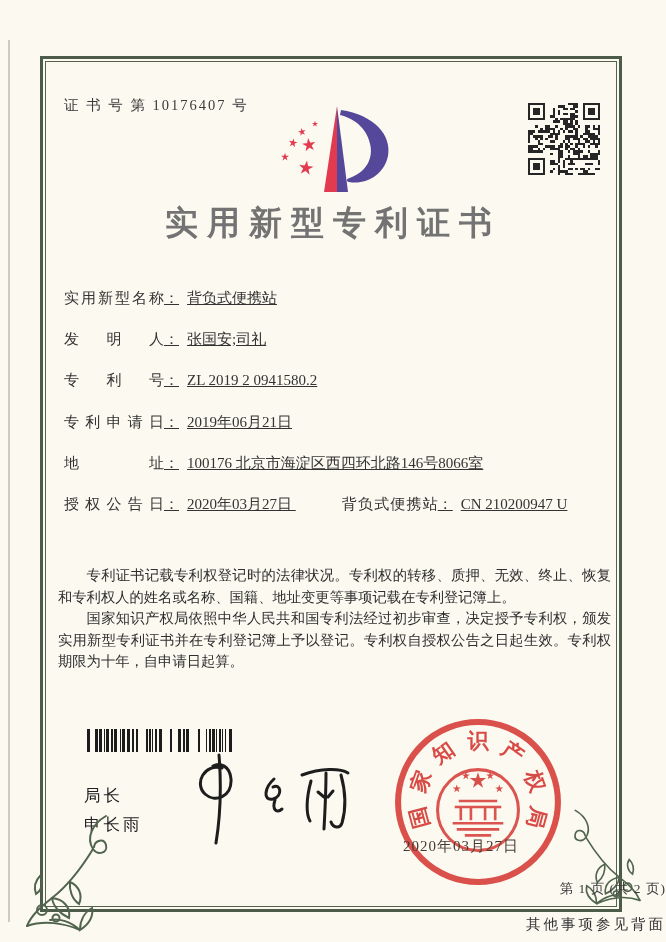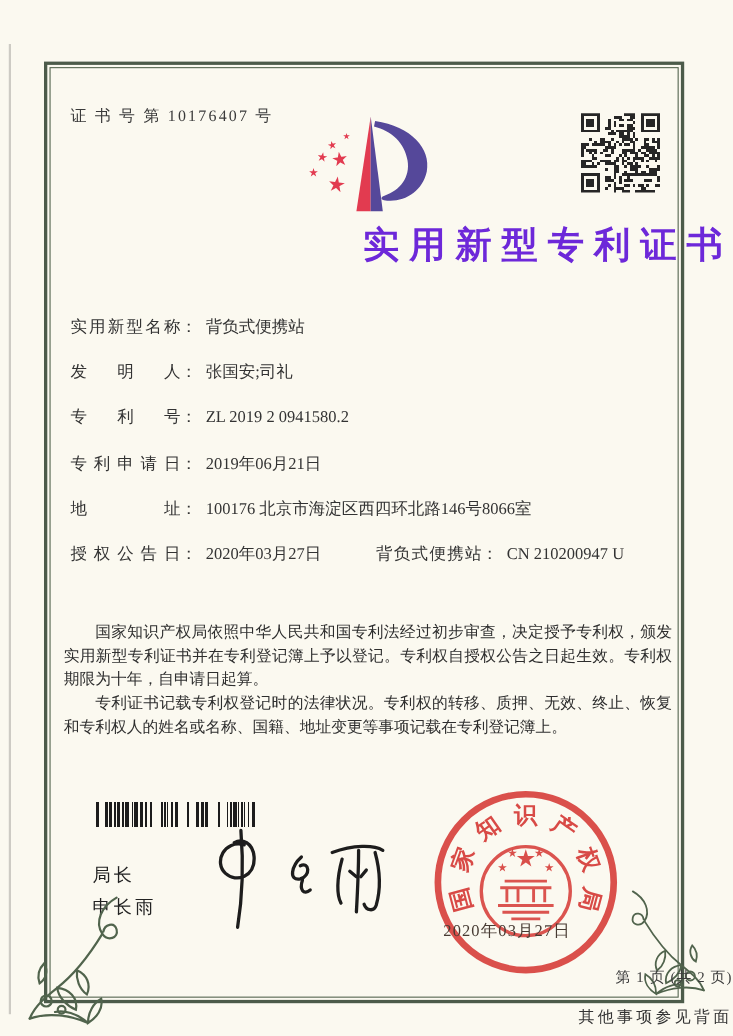--- a/index.html
+++ b/index.html
@@ -11,24 +11,24 @@
   }
   .abs{position:absolute;}
   
   .scan-edge{left:8px;top:40px;bottom:20px;width:2px;background:#b9b8b0;opacity:.7;}
   
   .frame-outer{left:40px;top:56px;right:44px;bottom:30px;border:3px solid #4c5b4a;}
   .frame-inner{position:absolute;inset:2px;border:1px solid #54654f;}
   .cert-no{left:64px;top:96px;font-size:14.5px;letter-spacing:2px;color:#3a3a3a;}
   .logo{left:260px;top:100px;width:156px;height:98px;}
   .qr{left:528px;top:103px;width:72px;height:72px;}
-  .title{left:0;right:0;top:201px;text-align:right;font-size:33px;font-weight:600;
-         letter-spacing:9px;color:#6d28d9;}
+  .title{left:0;right:0;top:201px;text-align:center;font-size:33px;font-weight:600;
+         letter-spacing:9px;color:#737373;}
   .fields{left:64px;top:287px;width:548px;font-size:15px;color:#333;}
-  .frow{display:block;height:22px;line-height:22px;margin-bottom:19.2px;white-space:nowrap;}
+  .frow{display:block;height:22px;line-height:22px;margin-bottom:19.2px;white-space:nowrap;text-decoration:underline;}
   .flabel{display:inline-block;width:100px;text-align:justify;text-align-last:justify;vertical-align:top;}
   .flabel2{display:inline-block;width:96px;text-align:justify;text-align-last:justify;vertical-align:top;margin-left:46px;}
   .fcolon{margin-right:8px;}
   .body-text{left:58px;top:565px;width:553px;font-size:14.3px;line-height:21.6px;
              text-align:justify;color:#2e2e2e;}
   .body-text p{margin:0;text-indent:2em;}
   .barcode{left:68px;top:729px;width:166px;height:23px;}
   .officer{left:84px;top:782px;font-family:Liberation Mono, monospace;
            font-size:16.5px;letter-spacing:3px;color:#222;line-height:29px;}
   .signature{left:182px;top:748px;width:170px;height:105px;}
@@ -91,22 +91,22 @@
   <span class="frow">
     <span class="flabel">地址</span><span class="fcolon">：</span><span>100176 北京市海淀区西四环北路146号8066室</span>
   </span>
   <span class="frow">
     <span class="flabel">授权公告日</span><span class="fcolon">：</span><span>2020年03月27日</span>
     <span class="flabel2">背负式便携站</span><span class="fcolon">：</span><span>CN 210200947 U</span>
   </span>
 </div>
 
 <div class="abs body-text">
+  <p>专利证书记载专利权登记时的法律状况。专利权的转移、质押、无效、终止、恢复和专利权人的姓名或名称、国籍、地址变更等事项记载在专利登记簿上。</p>
   <p>国家知识产权局依照中华人民共和国专利法经过初步审查，决定授予专利权，颁发实用新型专利证书并在专利登记簿上予以登记。专利权自授权公告之日起生效。专利权期限为十年，自申请日起算。</p>
-  <p>专利证书记载专利权登记时的法律状况。专利权的转移、质押、无效、终止、恢复和专利权人的姓名或名称、国籍、地址变更等事项记载在专利登记簿上。</p>
 </div>
 
 <div class="abs barcode">
   <svg id="barcode-svg" width="166" height="23" viewBox="0 0 166 23" shape-rendering="crispEdges" xmlns="http://www.w3.org/2000/svg">
       <path d="M19 0h3v23h-3zM27 0h3v23h-3zM31 0h3v23h-3zM36 0h1v23h-1zM38 0h3v23h-3zM43 0h2v23h-2zM46 0h3v23h-3zM52 0h1v23h-1zM54 0h3v23h-3zM59 0h3v23h-3zM64 0h2v23h-2zM68 0h2v23h-2zM78 0h2v23h-2zM81 0h2v23h-2zM84 0h1v23h-1zM87 0h2v23h-2zM91 0h3v23h-3zM102 0h2v23h-2zM110 0h3v23h-3zM115 0h2v23h-2zM118 0h3v23h-3zM130 0h2v23h-2zM138 0h1v23h-1zM141 0h2v23h-2zM144 0h3v23h-3zM148 0h1v23h-1zM151 0h2v23h-2zM154 0h1v23h-1zM157 0h1v23h-1zM161 0h3v23h-3z" fill="#1c1c1c"></path>
     </svg>
 </div>
 
 <div class="abs officer">
   <div>局长</div>

